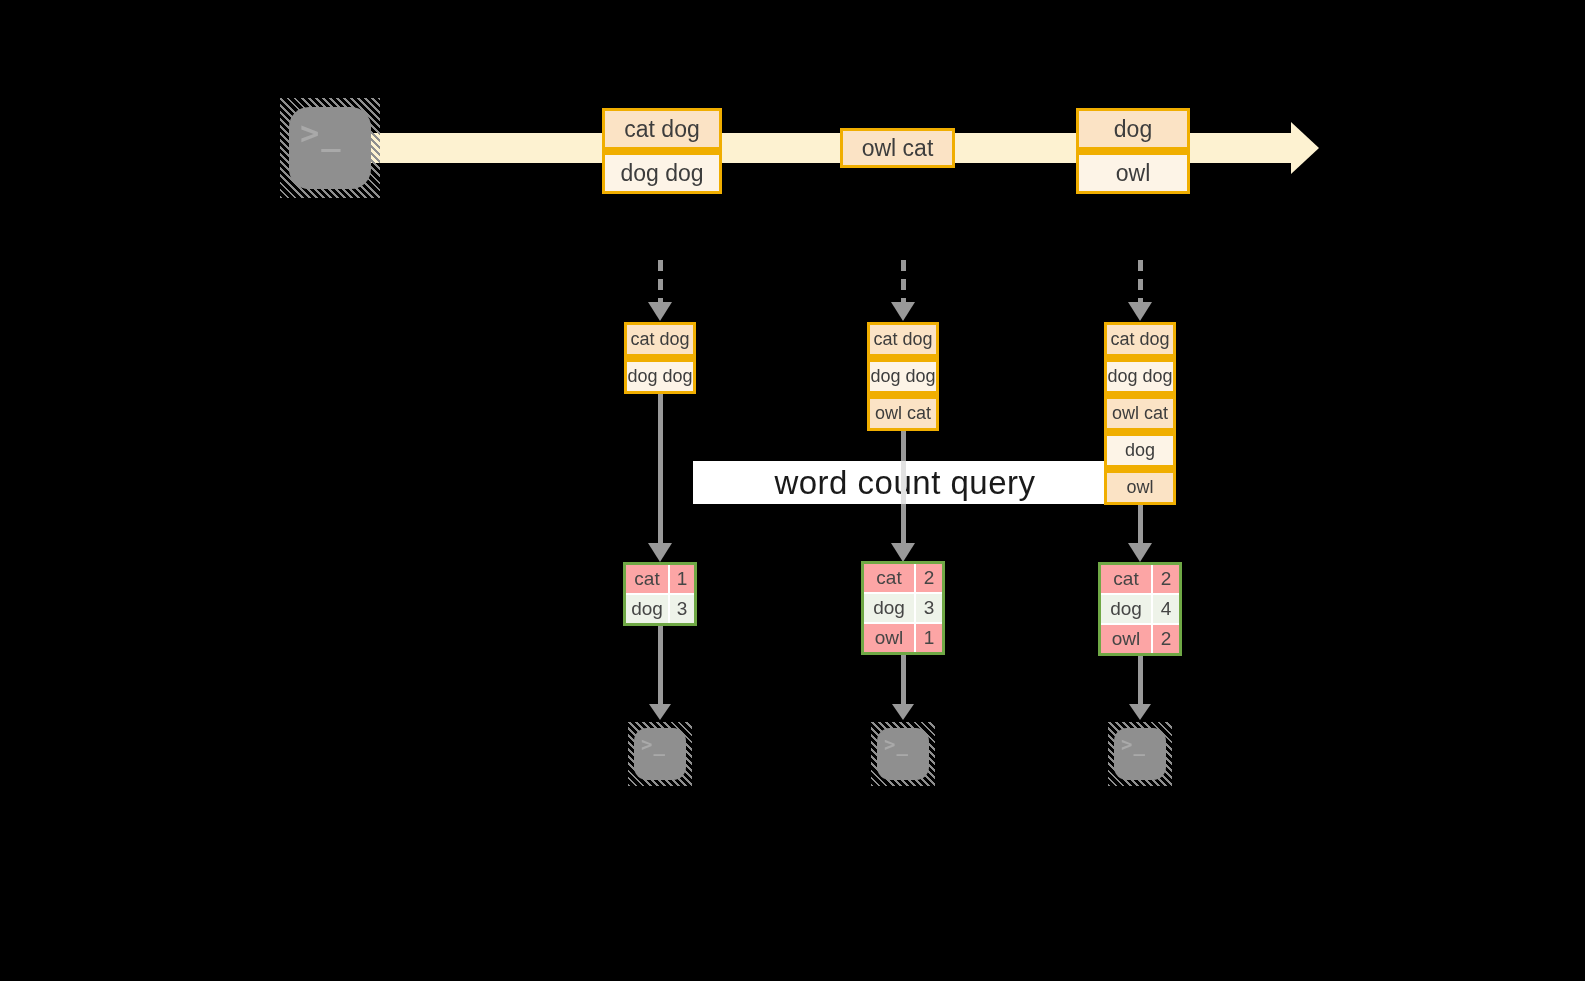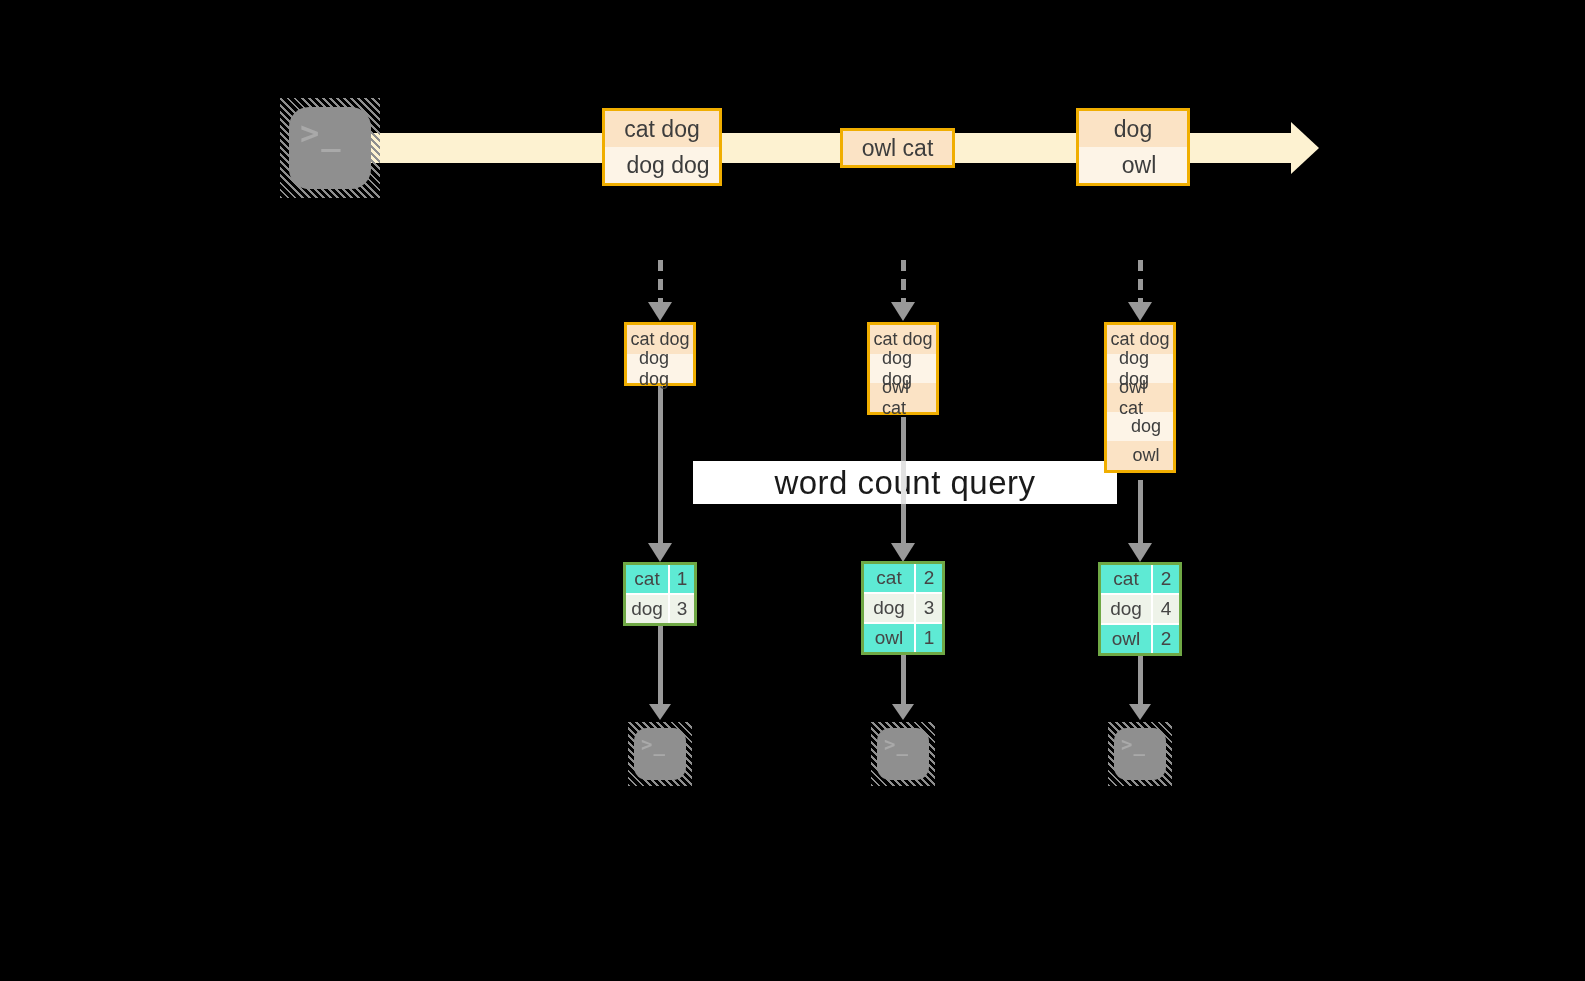--- a/index.html
+++ b/index.html
@@ -17,32 +17,32 @@
   .term-glyph{position:absolute;color:#a9a9a9;font-family:"DejaVu Sans Mono","Liberation Mono",monospace;font-weight:bold;}
   .term.big{left:280px;top:98px;width:100px;height:100px;}
   .term.big .term-inner{inset:9px;border-radius:20px;}
   .term.big .term-glyph{left:20px;top:16px;font-size:32px;letter-spacing:2px;}
   .term.small{width:64px;height:64px;}
   .term.small .term-inner{inset:6px;border-radius:13px;}
   .term.small .term-glyph{left:13px;top:11px;font-size:19px;letter-spacing:1px;}
   
   .obox{position:absolute;border:3px solid #f0ae00;background:#f0ae00;}
   .ocell{display:flex;align-items:center;justify-content:center;color:#3d3d3d;}
-  .ocell.sep{margin-top:0;padding-left:12px;}
+  .ocell.sep{margin-top:8px;}
   .ocell.dark{background:#fbe3c5;}
   .ocell.light{background:#fdf4e7;}
   .streambox .ocell{height:36px;font-size:23px;}
   .stackbox .ocell{height:29px;font-size:18px;}
   
   .gtable{position:absolute;border:3px solid #6fa845;background:#fff;}
   .grow{display:flex;}
   .grow.sep{margin-top:2px;}
   .gcell{display:flex;align-items:center;justify-content:center;height:28px;color:#454545;font-size:19px;}
   .gcell.val{margin-left:2px;}
-  .grow.dark .gcell{background:#5eead4;}
+  .grow.dark .gcell{background:#fca5a5;}
   .grow.light .gcell{background:#eef3e9;}
   
   .vline{position:absolute;width:5px;background:#999;}
   .vdash{position:absolute;width:5px;background:repeating-linear-gradient(180deg,#999 0,#999 11px,transparent 11px,transparent 19px);}
   .ahead{position:absolute;width:0;height:0;border-left:12px solid transparent;border-right:12px solid transparent;border-top:19px solid #999;}
   .ahead.smallhead{border-left-width:11px;border-right-width:11px;border-top-width:16px;}
   
   .query-box{position:absolute;left:693px;top:461px;width:424px;height:43px;background:#fff;
     display:flex;align-items:center;justify-content:center;}
   .query-box span{font-size:33px;font-weight:300;color:#1a1a1a;letter-spacing:0.5px;}

